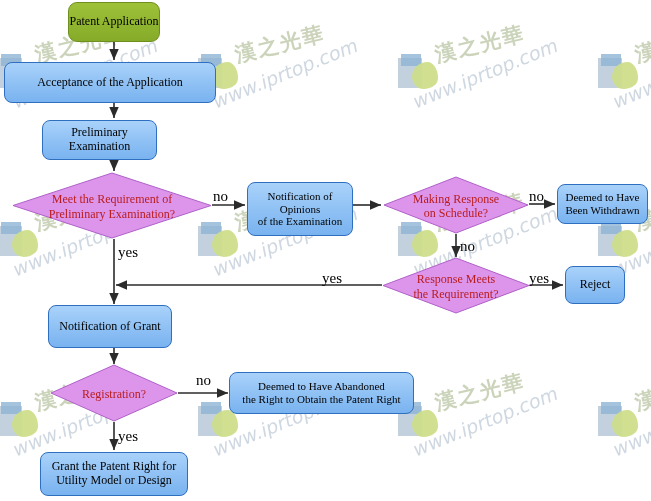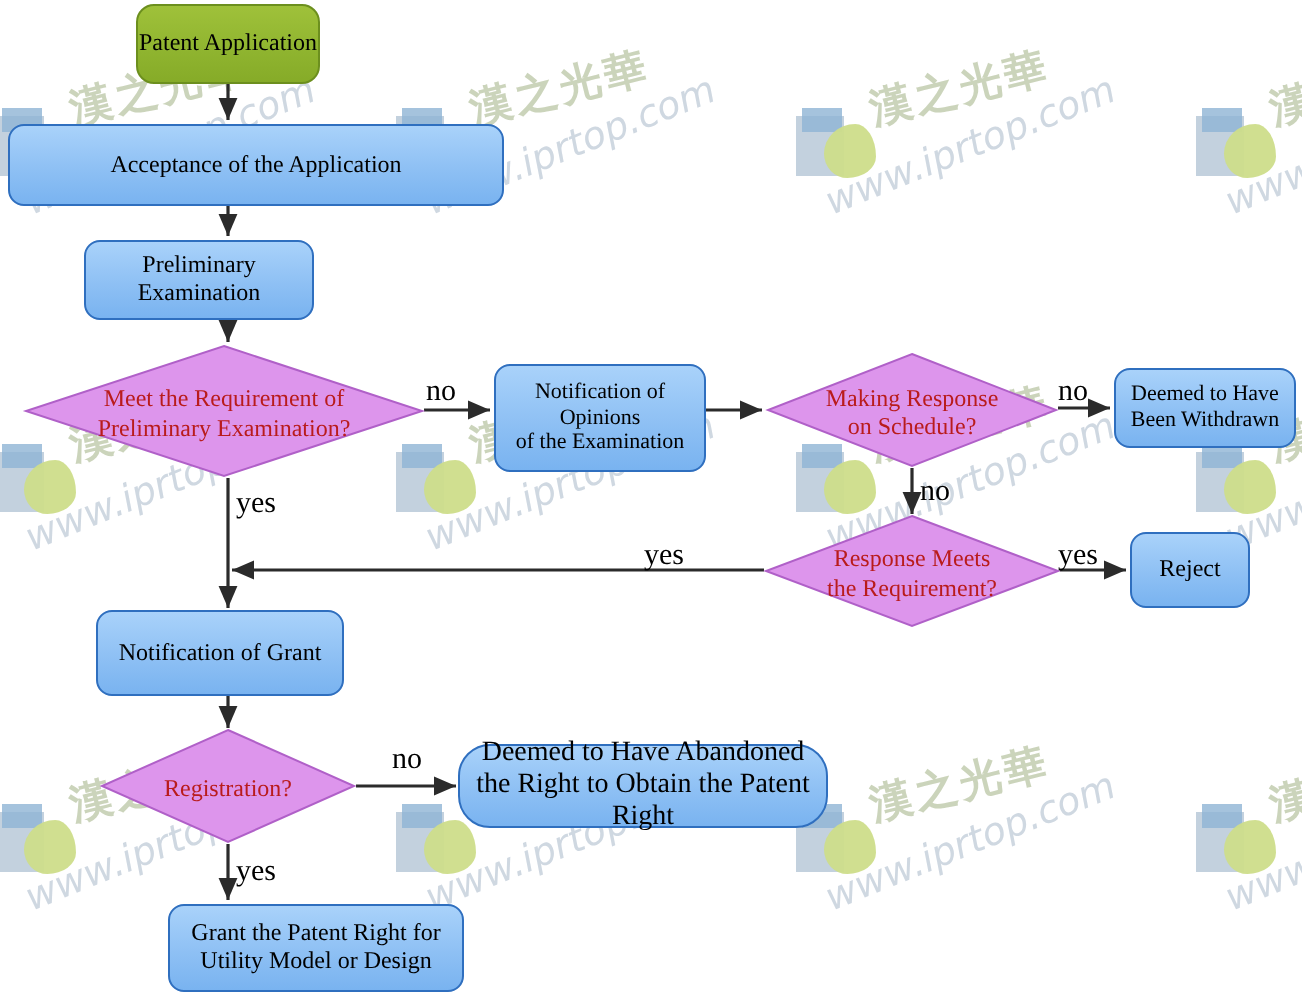--- a/index.html
+++ b/index.html
@@ -296,21 +296,21 @@
       <path d="M114,422 L114,450"></path>
     </g>
   </svg>
 
   <div id="shapes">
 
     <div class="node box green" style="left:68px; top:2px; width:92px; height:40px; border-radius:9px;">
       <span>Patent Application</span>
     </div>
 
-    <div class="node box" style="left:4px; top:62px; width:248px; height:41px;">
+    <div class="node box" style="left:4px; top:62px; width:212px; height:41px;">
       <span>Acceptance of the Application</span>
     </div>
 
     <div class="node box" style="left:42px; top:120px; width:115px; height:40px;">
       <span>Preliminary Examination</span>
     </div>
 
     <div class="diamond-wrap" style="left:12px; top:172px; width:200px; height:67px;">
       <svg width="200" height="67">
         <polygon points="100,1 199,33.5 100,66 1,33.5" fill="#dd95ec" stroke="#b060c8" stroke-width="1"></polygon>
@@ -354,26 +354,26 @@
       <span>Notification of Grant</span>
     </div>
 
     <div class="diamond-wrap" style="left:50px; top:364px; width:128px; height:58px;">
       <svg width="128" height="58">
         <polygon points="64,1 127,29 64,57 1,29" fill="#dd95ec" stroke="#b060c8" stroke-width="1"></polygon>
       </svg>
       <div class="diamond-label">Registration?</div>
     </div>
 
-    <div class="node box" style="left:229px; top:372px; width:185px; height:42px; font-size:14px;border-radius:16px;">
+    <div class="node box" style="left:229px; top:372px; width:185px; height:42px; font-size:11px;">
       <span style="white-space:pre-line;">Deemed to Have Abandoned
 the Right to Obtain the Patent Right</span>
     </div>
 
-    <div class="node box" style="left:40px; top:452px; width:148px; height:44px;margin-left:44px;">
+    <div class="node box" style="left:40px; top:452px; width:148px; height:44px;">
       <span style="white-space:pre-line;">Grant the Patent Right for
 Utility Model or Design</span>
     </div>
 
     <div class="edge-label" style="left:213px; top:188px;">no</div>
     <div class="edge-label" style="left:118px; top:244px;">yes</div>
     <div class="edge-label" style="left:529px; top:188px;">no</div>
     <div class="edge-label" style="left:460px; top:238px;">no</div>
     <div class="edge-label" style="left:322px; top:270px;">yes</div>
     <div class="edge-label" style="left:529px; top:270px;">yes</div>

